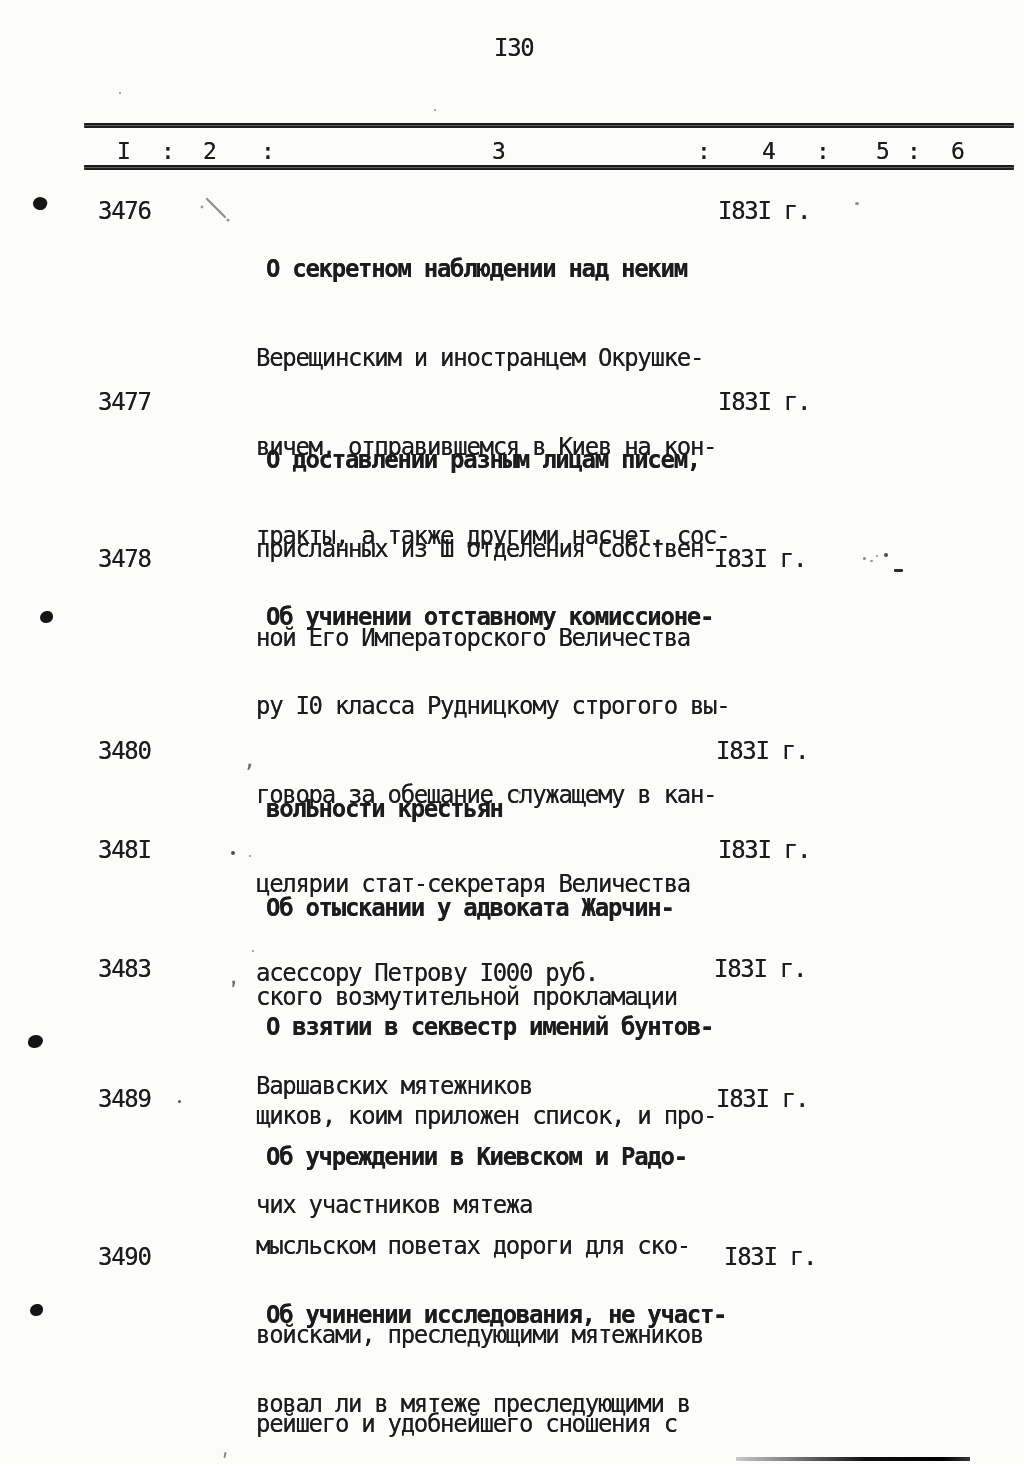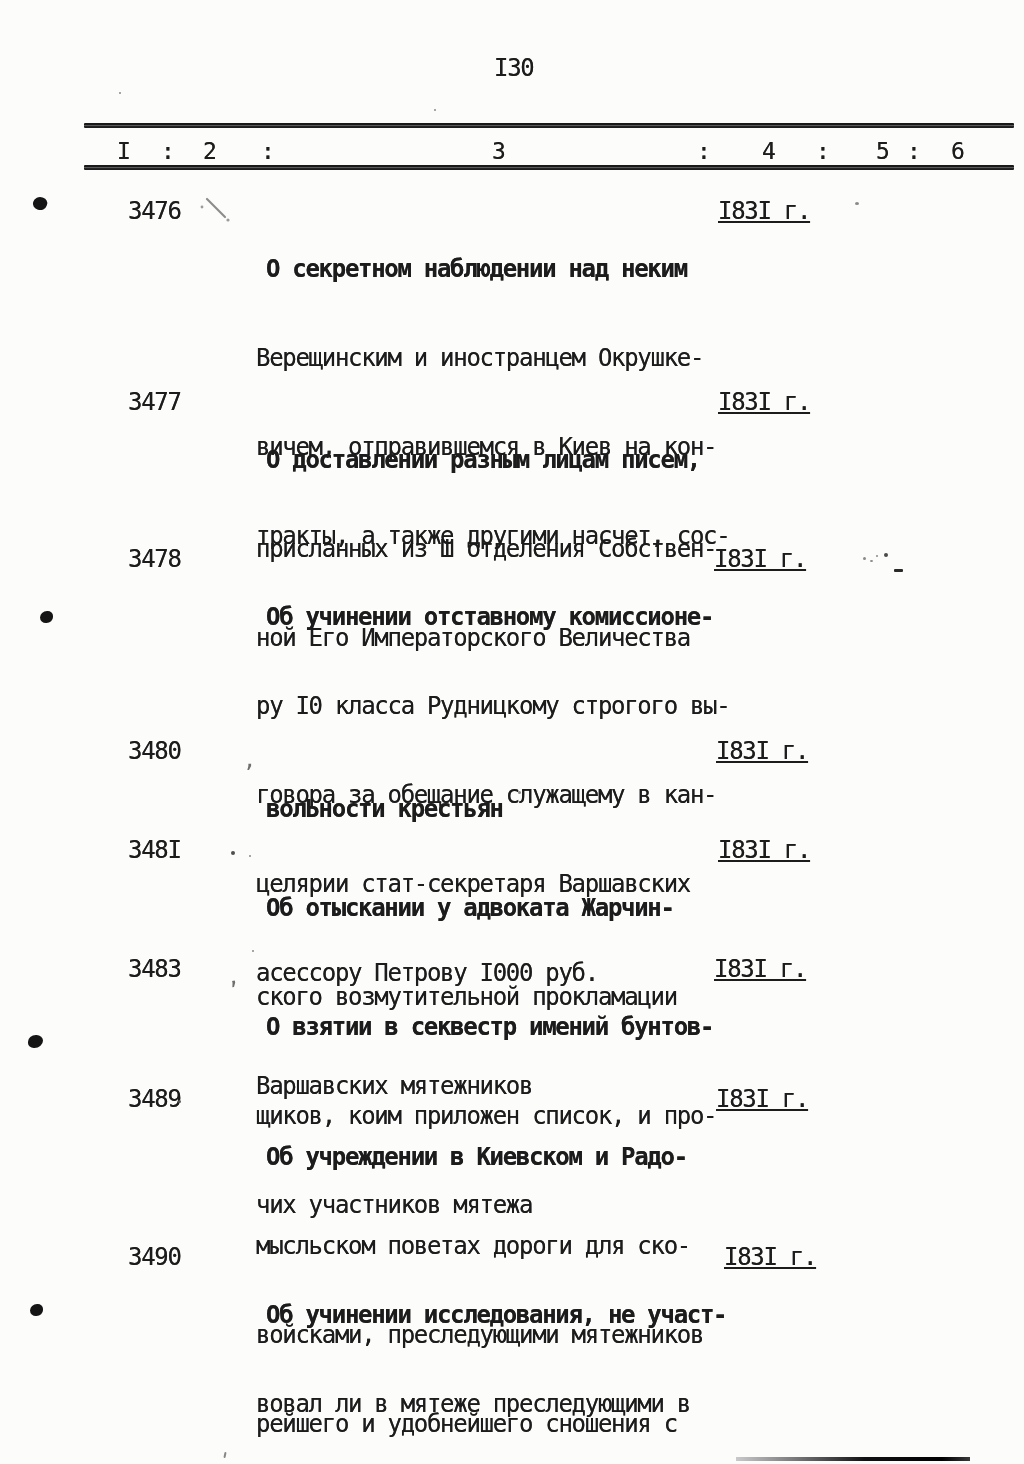--- a/index.html
+++ b/index.html
@@ -13,34 +13,34 @@
   }
   .abs{position:absolute;}
   .tw{
     font-size:24px;
     letter-spacing:-1.3px;
     color:#1c1c1c;
     text-shadow:0 0 .6px rgba(20,20,20,.75);
     white-space:pre;
   }
   
-  .page-number{left:494px;top:54px;text-align:center;}
+  .page-number{left:494px;top:34px;text-align:center;}
   
   .rule{
     left:84px;width:930px;height:5px;
     background:linear-gradient(to bottom,#191919 30%,#5a5a5a 50%,#1d1d1d 72%);
     border-radius:1px;
   }
   .rule.r1{top:123px;}
   .rule.r2{top:165px;}
   .hcell{top:138px;font-size:23px;}
   
   .entry{left:0;position:absolute;width:1024px;}
-  .num{position:absolute;left:128px;top:0;text-align:center;}
-  .year{position:absolute;top:0;text-decoration:underline;}
+  .num{position:absolute;left:98px;top:0;text-align:center;}
+  .year{position:absolute;top:0;}
   .lines{position:absolute;left:256px;top:0;width:480px;}
   .line{height:33px;line-height:33px;}
   .line:first-child{text-indent:10px;font-weight:bold;}
   
   .bullet{background:#151515;border-radius:60% 45% 55% 50%;}
   .speck{background:#8a8a8a;border-radius:50%;}
   .pencil{color:#6f6f6f;font-size:22px;line-height:10px;}
   .dash{background:#2a2a2a;border-radius:1px;}
   .bottom-line{
     left:736px;top:1457px;width:234px;height:4px;
@@ -92,21 +92,21 @@
     </div>
   </div>
 
   <div class="entry tw" style="top:545px">
     <div class="num">3478</div>
     <div class="year" style="left:714px">I83I г.</div>
     <div class="lines">
       <div class="line">Об учинении отставному комиссионе-</div>
       <div class="line">ру I0 класса Рудницкому строгого вы-</div>
       <div class="line">говора за обещание служащему в кан-</div>
-      <div class="line">целярии стат-секретаря Варшавских</div>
+      <div class="line">целярии стат-секретаря Величества</div>
       <div class="line">асессору Петрову I000 руб.</div>
     </div>
   </div>
 
   <div class="entry tw" style="top:737px">
     <div class="num">3480</div>
     <div class="year" style="left:716px">I83I г.</div>
     <div class="lines">
       <div class="line">волЬности крестьян</div>
     </div>

